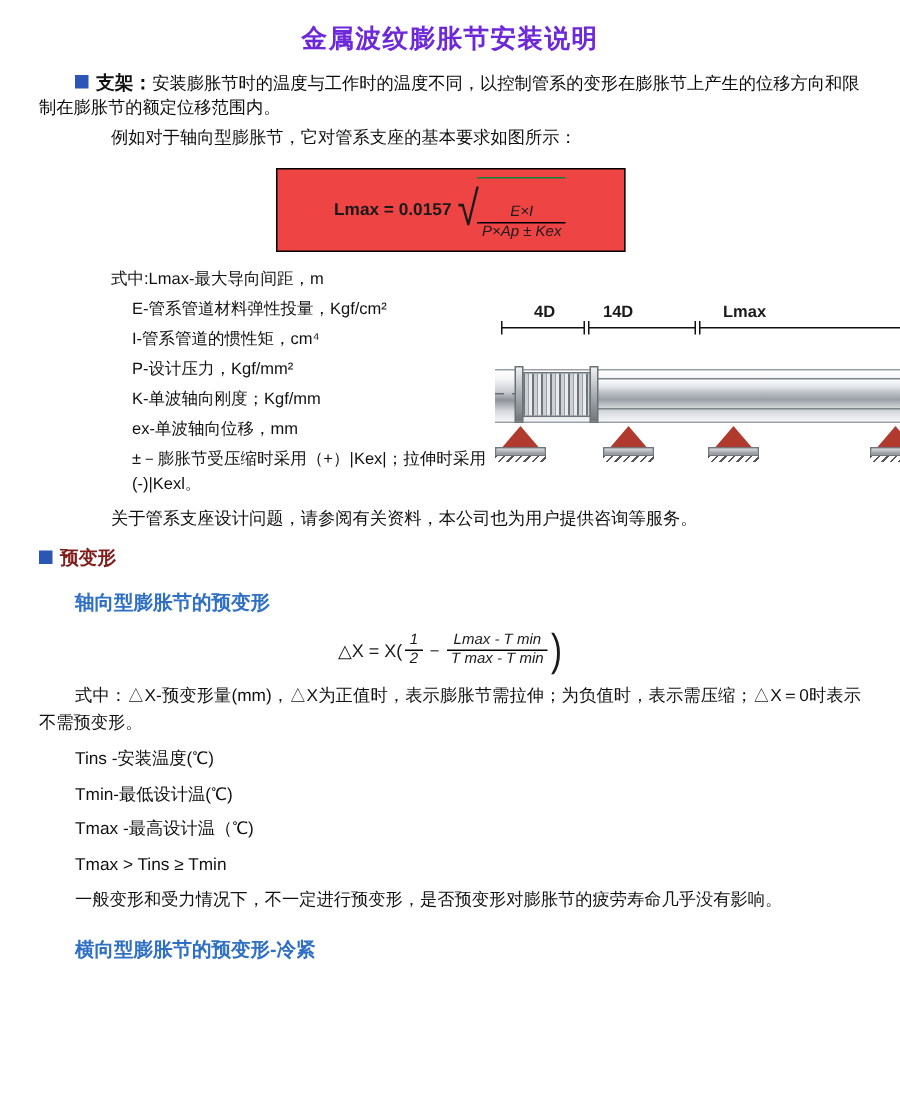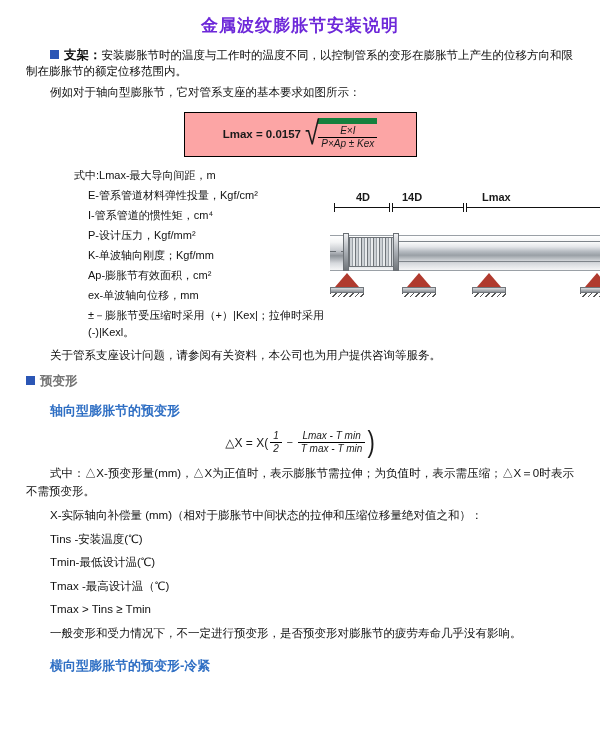--- a/index.html
+++ b/index.html
@@ -34,20 +34,21 @@
   }
   p {
     margin: 0 0 4px 0;
     font-size: 11.5px;
     line-height: 1.62;
     text-align: justify;
     color: #111;
   }
   .indent {
     text-indent: 24px;
+    margin-left: 24px;
   }
   .sq-head {
     font-size: 12.5px;
     font-weight: bold;
     margin: 8px 0 4px 0;
     color: #0b0b0b;
     text-indent: 24px;
   }
   .sq-head .sq {
     display: inline-block;
@@ -69,21 +70,21 @@
   }
   .formula-box {
     margin: 10px auto 8px auto;
     width: 215px;
     border: 1px solid #000;
     padding: 5px 8px;
     font-size: 12px;
     display: flex;
     align-items: center;
     justify-content: center;
-    background: #fca5a5;
+    background: #ef4444;
   }
   .formula-box .lhs {
     font-weight: bold;
     font-size: 11.5px;
     white-space: nowrap;
     margin-right: 4px;
   }
   .sqrt {
     display: inline-flex;
     align-items: center;
@@ -295,35 +296,34 @@
     <div class="sq-head">
       <span class="sq"></span><span class="label">支架</span>：<span style="font-weight:normal;font-size:11.5px;">安装膨胀节时的温度与工作时的温度不同，以控制管系的变形在膨胀节上产生的位移方向和限制在膨胀节的额定位移范围内。</span>
     </div>
 
     <p class="indent">例如对于轴向型膨胀节，它对管系支座的基本要求如图所示：</p>
 
     <div class="formula-box">
       <span class="lhs">Lmax = 0.0157</span>
       <span class="sqrt">
         <span class="radical">√</span>
-        <span class="frac-plain" style="border-top:6px solid #15803d;padding-top:1px;">
+        <span class="frac-plain" style="border-top:1px solid #15803d;padding-top:17px;">
           <span class="num">E×I</span>
           <span class="den">P×Ap ± Kex</span>
         </span>
       </span>
     </div>
 
     <div class="mid-row">
       <div class="defs">
         <p class="first">式中:Lmax-最大导向间距，m</p>
         <p class="sub">E-管系管道材料弹性投量，Kgf/cm²</p>
         <p class="sub">I-管系管道的惯性矩，cm⁴</p>
         <p class="sub">P-设计压力，Kgf/mm²</p>
         <p class="sub">K-单波轴向刚度；Kgf/mm</p>
-        <p class="sub">Ap-膨胀节有效面积，cm²</p>
         <p class="sub">ex-单波轴向位移，mm</p>
         <p class="sub">±－膨胀节受压缩时采用（+）|Kex|；拉伸时采用(-)|Kexl。</p>
       </div>
 
       <div class="figure">
         <div class="fig-labels">
           <span class="fig-l1">4D</span>
           <span class="fig-l2">14D</span>
           <span class="fig-l3">Lmax</span>
         </div>
@@ -359,21 +359,21 @@
             <div class="base"></div>
             <div class="hatch"></div>
           </div>
         </div>
       </div>
     </div>
 
     <p class="indent tight">关于管系支座设计问题，请参阅有关资料，本公司也为用户提供咨询等服务。</p>
 
     <div class="sq-head" style="text-indent:0;">
-      <span class="sq"></span><span class="label" style="color:#737373;">预变形</span>
+      <span class="sq"></span><span class="label" style="color:#7f1d1d;">预变形</span>
     </div>
 
 
     <div class="section-blue">轴向型膨胀节的预变形</div>
 
     <div class="eq-center">
       <span class="eq-inline">
         <span>△X = X(</span>
         <span class="frac-plain">
           <span class="num">1</span>
@@ -383,21 +383,20 @@
         <span class="frac-plain">
           <span class="num">Lmax - T min</span>
           <span class="den">T max - T min</span>
         </span>
         <span class="paren">)</span>
       </span>
     </div>
 
     <div class="note-list">
       <p>式中：△X-预变形量(mm)，△X为正值时，表示膨胀节需拉伸；为负值时，表示需压缩；△X＝0时表示不需预变形。</p>
-      <p>X-实际轴向补偿量 (mm)（相对于膨胀节中间状态的拉伸和压缩位移量绝对值之和）：</p>
       <p>Tins -安装温度(℃)</p>
       <p>Tmin-最低设计温(℃)</p>
       <p>Tmax -最高设计温（℃)</p>
       <p>Tmax &gt; Tins ≥ Tmin</p>
       <p>一般变形和受力情况下，不一定进行预变形，是否预变形对膨胀节的疲劳寿命几乎没有影响。</p>
     </div>
 
     <div class="section-blue" style="margin-top:14px;">横向型膨胀节的预变形-冷紧</div>
 
   </div>

